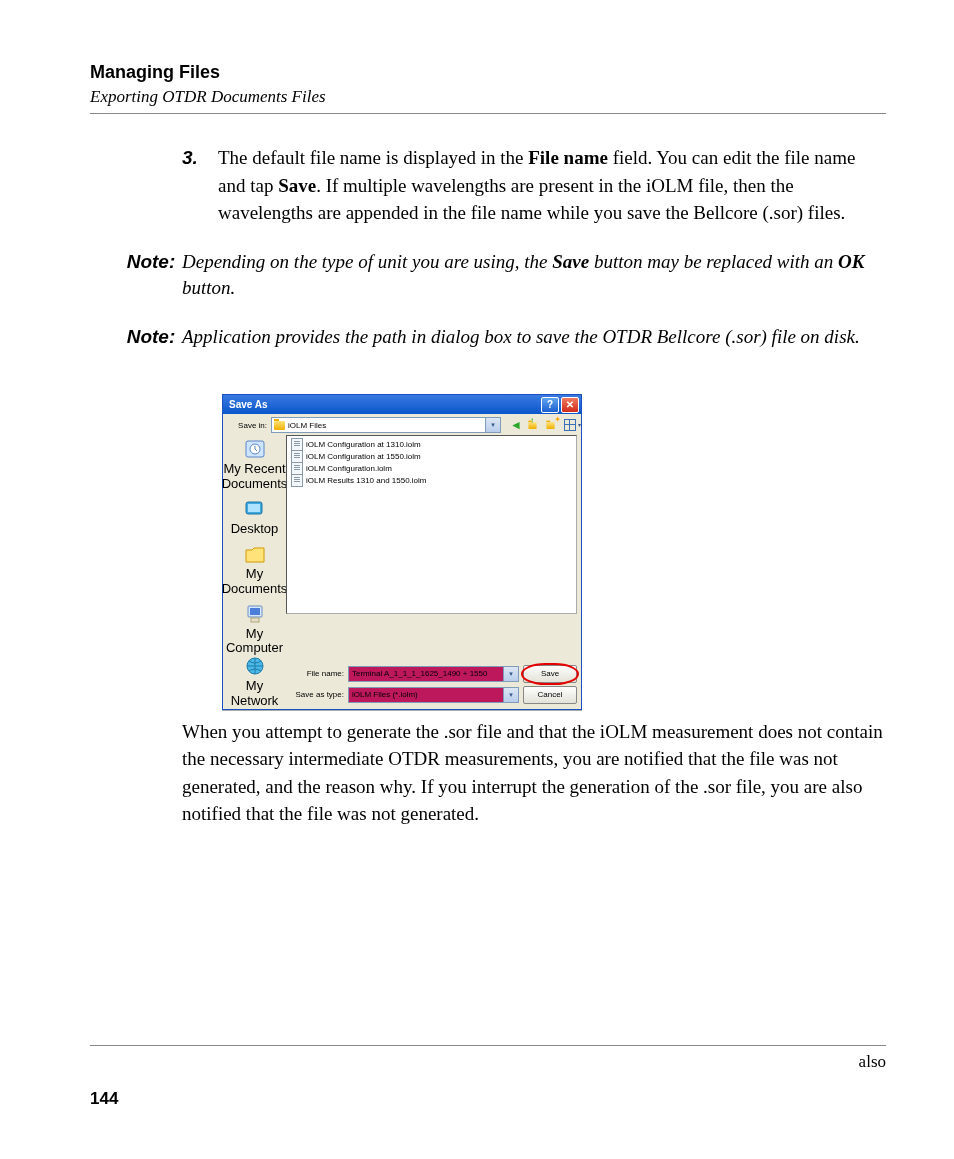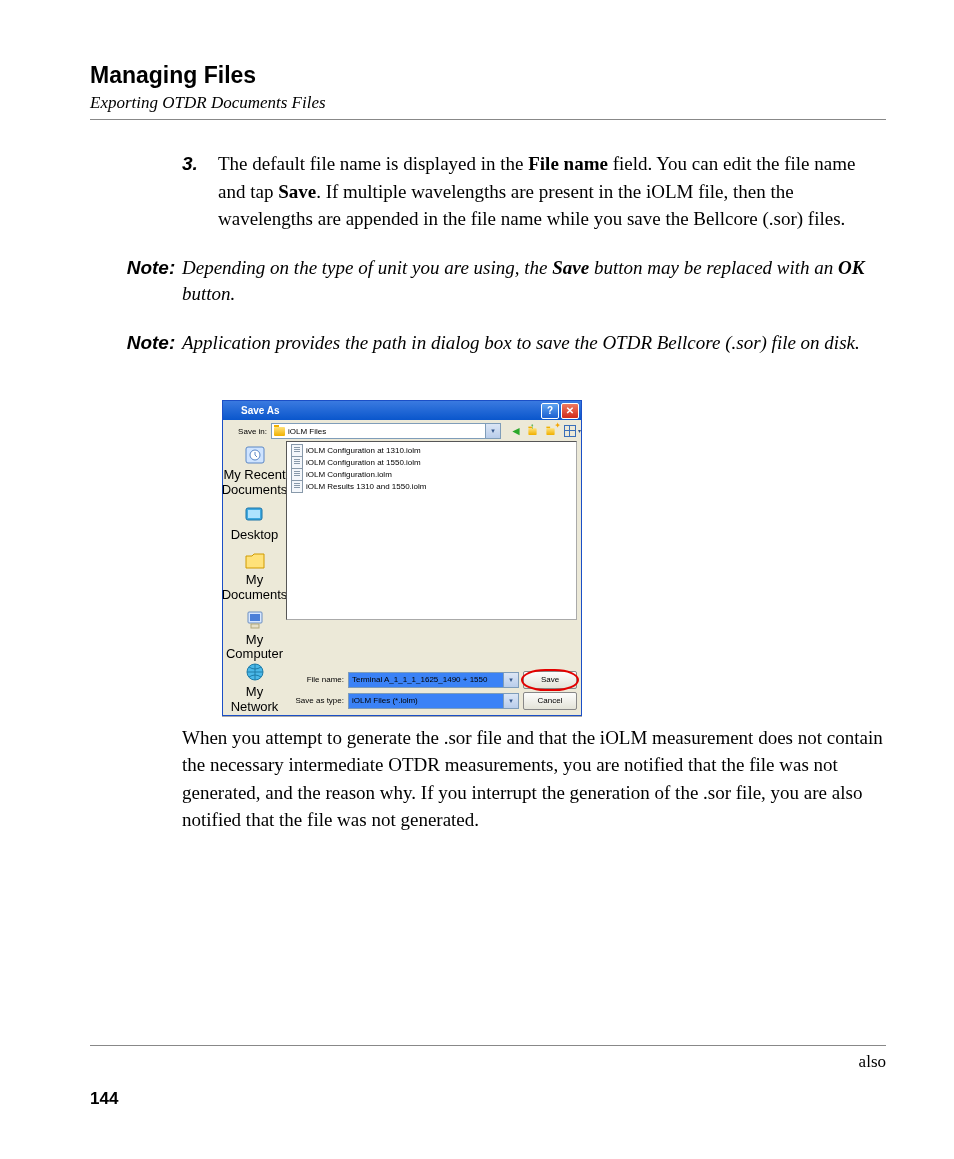--- a/index.html
+++ b/index.html
@@ -12,21 +12,21 @@
   .page {
     width: 954px;
     height: 1159px;
     position: relative;
     box-sizing: border-box;
     padding: 62px 68px 50px 90px;
   }
   .section-title {
     font-family: Arial, Helvetica, sans-serif;
     font-weight: 700;
-    font-size: 23px;
+    font-size: 18px;
     margin: 0;
   }
   .section-sub {
     font-style: italic;
     font-size: 17px;
     margin: 4px 0 6px 0;
   }
   .hr {
     border: 0;
     border-top: 1px solid #888;
@@ -76,21 +76,21 @@
     border: 1px solid #1b4fc6;
     font-family: Tahoma, Verdana, Arial, sans-serif;
     font-size: 8px;
     background: #ece9d8;
     box-shadow: 0 1px 0 #aaa;
   }
   .dlg-title {
     background: linear-gradient(to bottom, #3a7ae0, #0a56cc);
     color: #fff;
     font-weight: 700;
-    padding: 1px 2px 1px 18px;
+    padding: 1px 2px 1px 6px;
     display: flex;
     align-items: center;
     height: 17px;
   }
   .dlg-title .t-label { flex: 1; font-size: 10px; }
   .dlg-title .tbtn {
     width: 16px; height: 14px;
     border: 1px solid #fff;
     border-radius: 2px;
     margin-left: 2px;
@@ -203,21 +203,21 @@
     position: relative;
   }
   .places-bottom { grid-row: 1 / span 2; grid-column: 1; }
   .fn-label { grid-row:1; grid-column:2; }
   .ft-label { grid-row:2; grid-column:2; }
   .fn-combo { grid-row:1; grid-column:3; }
   .ft-combo { grid-row:2; grid-column:3; }
   .save-btn { grid-row:1; grid-column:4; }
   .cancel-btn { grid-row:2; grid-column:4; }
   .combo {
-    background:#3b82f6; border:1px solid #7f9db9; height:14px;
+    background:#be185d; border:1px solid #7f9db9; height:14px;
     position:relative; padding:0 16px 0 3px; display:flex; align-items:center;
     overflow:hidden; white-space:nowrap;
   }
   .btn {
     height:16px; border:1px solid #888; border-radius:2px;
     background:linear-gradient(to bottom,#fdfdfd,#e3e3d8);
     font-size:8px; display:flex; align-items:center; justify-content:center;
   }
   .save-ring {
     position:absolute; border:2px solid #e30000; border-radius:50%/60%;

